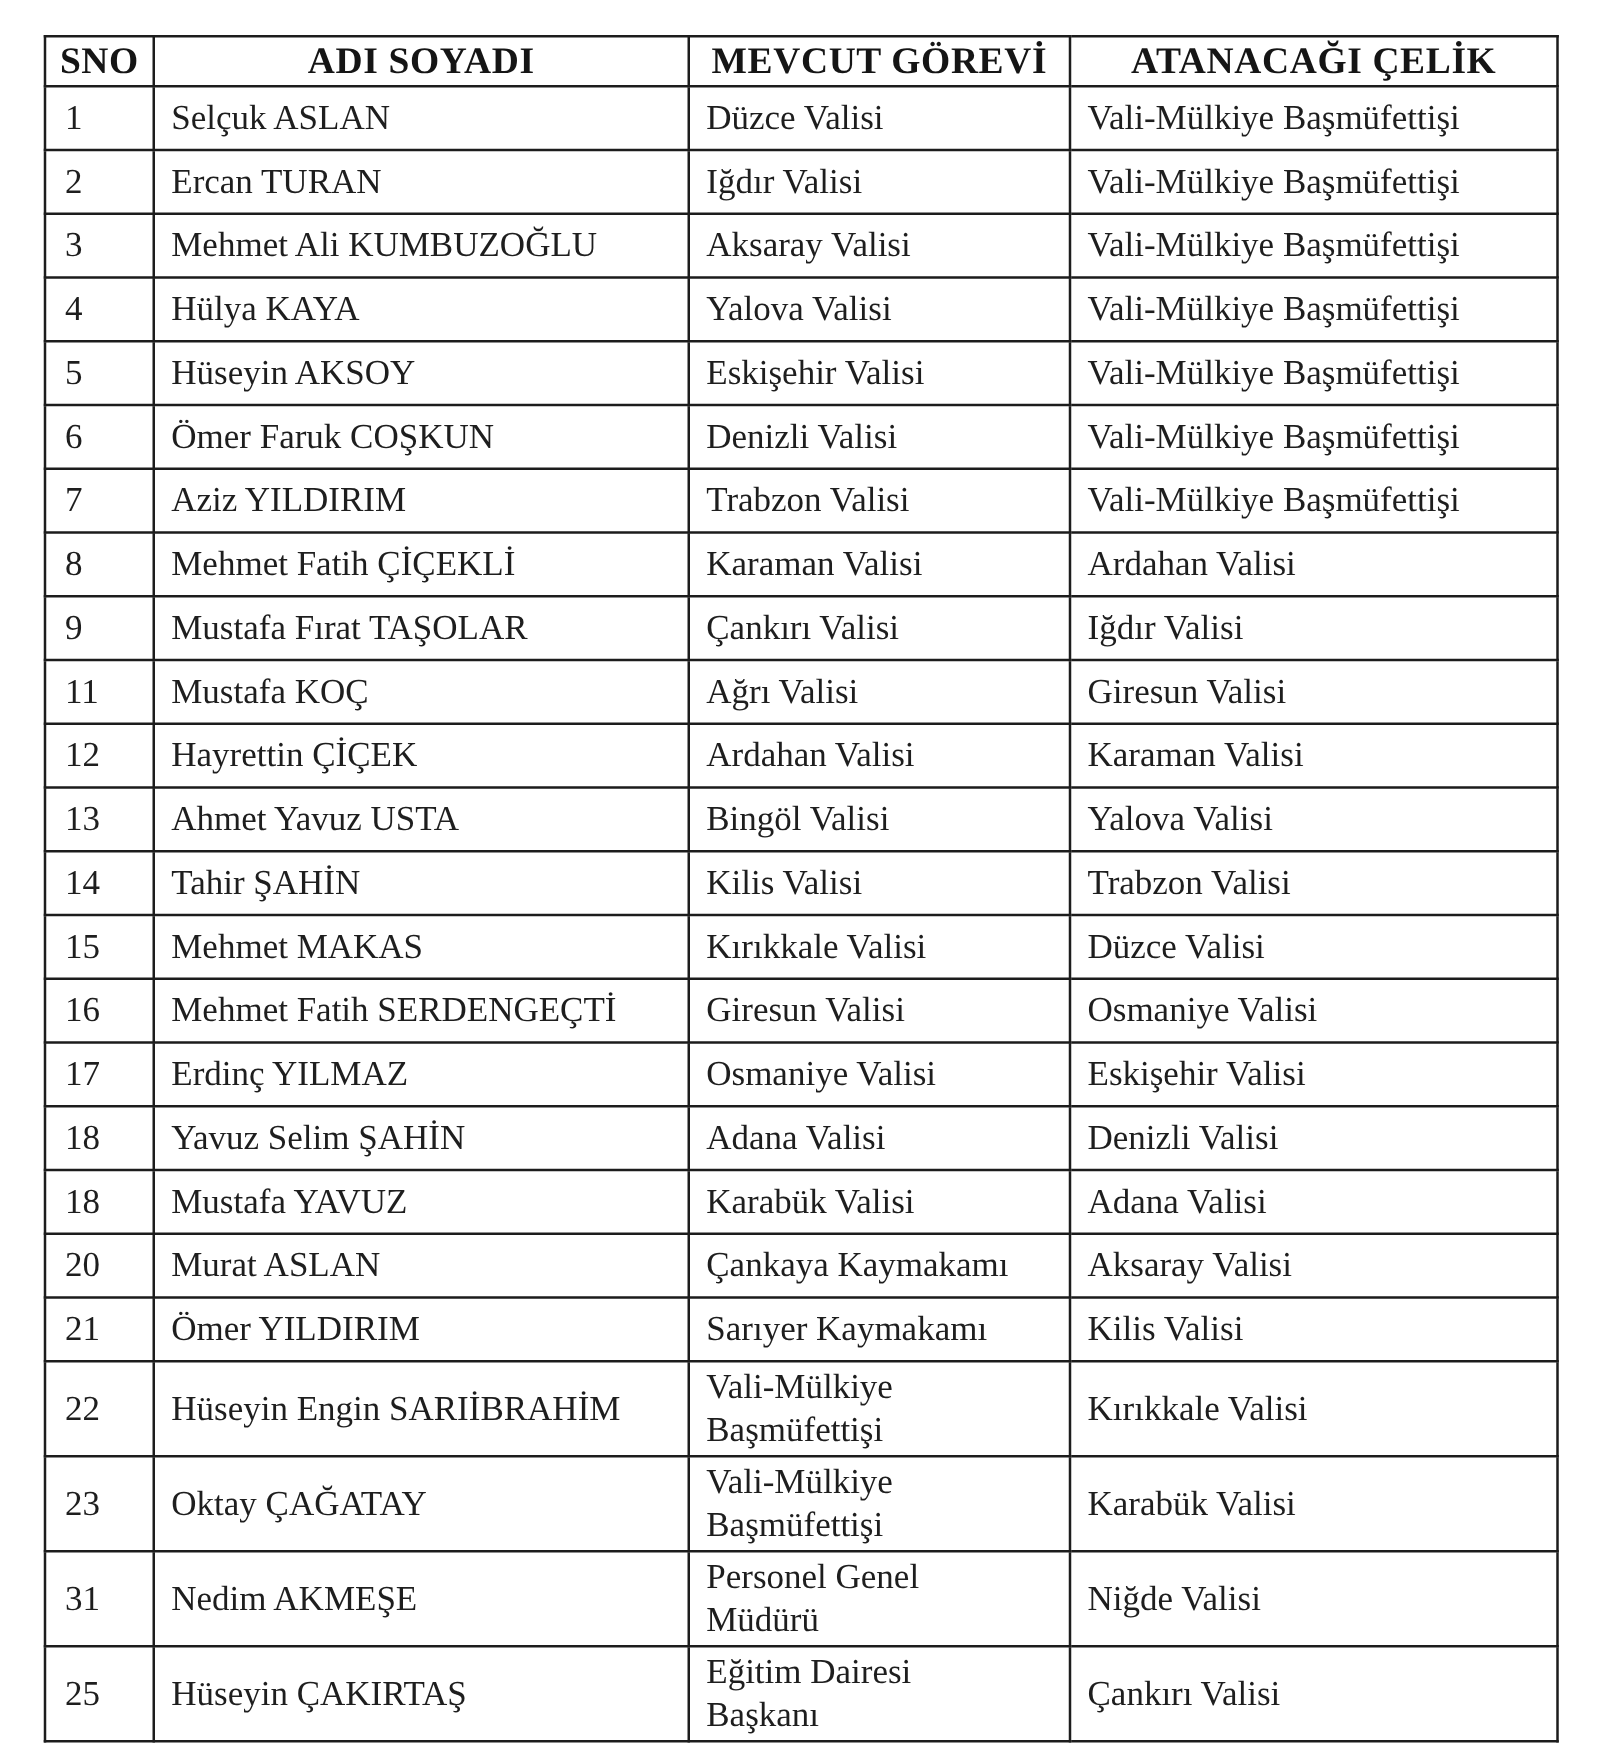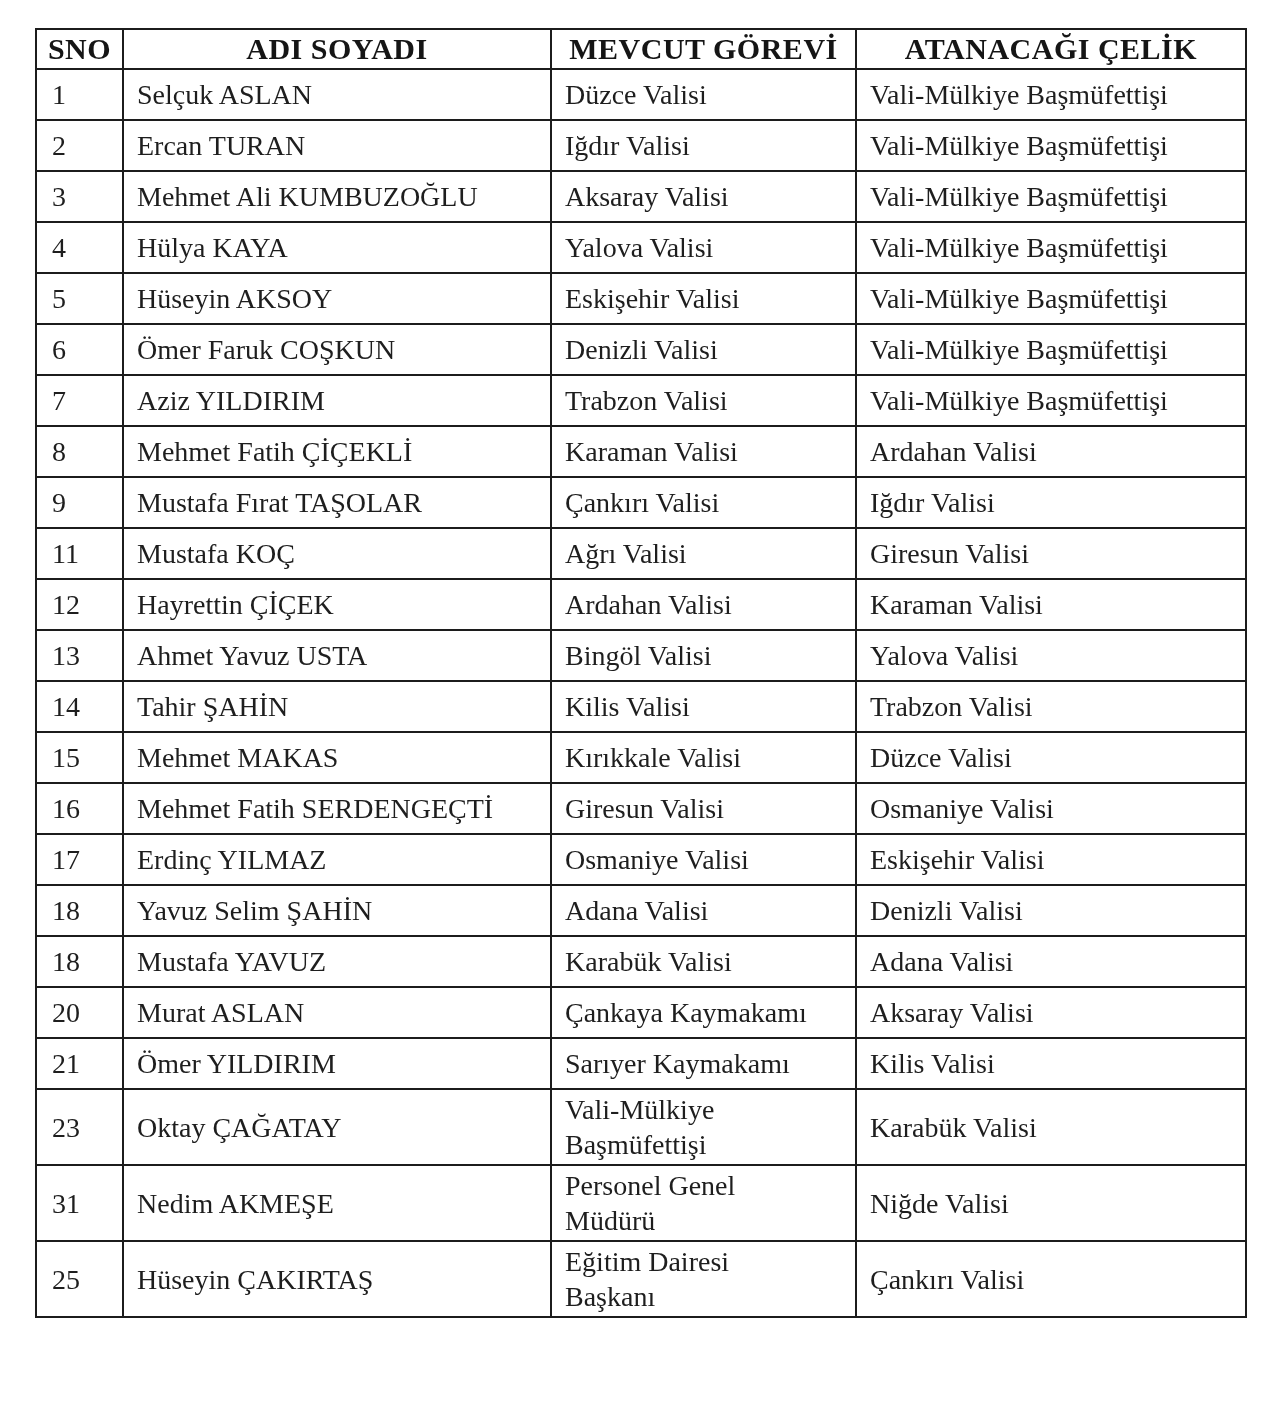--- a/index.html
+++ b/index.html
@@ -191,20 +191,27 @@
     <td class="c-current">Çankaya Kaymakamı</td>
     <td class="c-new">Aksaray Valisi</td>
   </tr>
         <tr>
     <td class="c-sno">21</td>
     <td class="c-name">Ömer YILDIRIM</td>
     <td class="c-current">Sarıyer Kaymakamı</td>
     <td class="c-new">Kilis Valisi</td>
   </tr>
         <tr>
+    <td class="c-sno">22</td>
+    <td class="c-name">Hüseyin Engin SARIİBRAHİM</td>
+    <td class="c-current">Vali-Mülkiye
+Başmüfettişi</td>
+    <td class="c-new">Kırıkkale Valisi</td>
+  </tr>
+        <tr>
     <td class="c-sno">23</td>
     <td class="c-name">Oktay ÇAĞATAY</td>
     <td class="c-current">Vali-Mülkiye
 Başmüfettişi</td>
     <td class="c-new">Karabük Valisi</td>
   </tr>
         <tr>
     <td class="c-sno">31</td>
     <td class="c-name">Nedim AKMEŞE</td>
     <td class="c-current">Personel Genel

